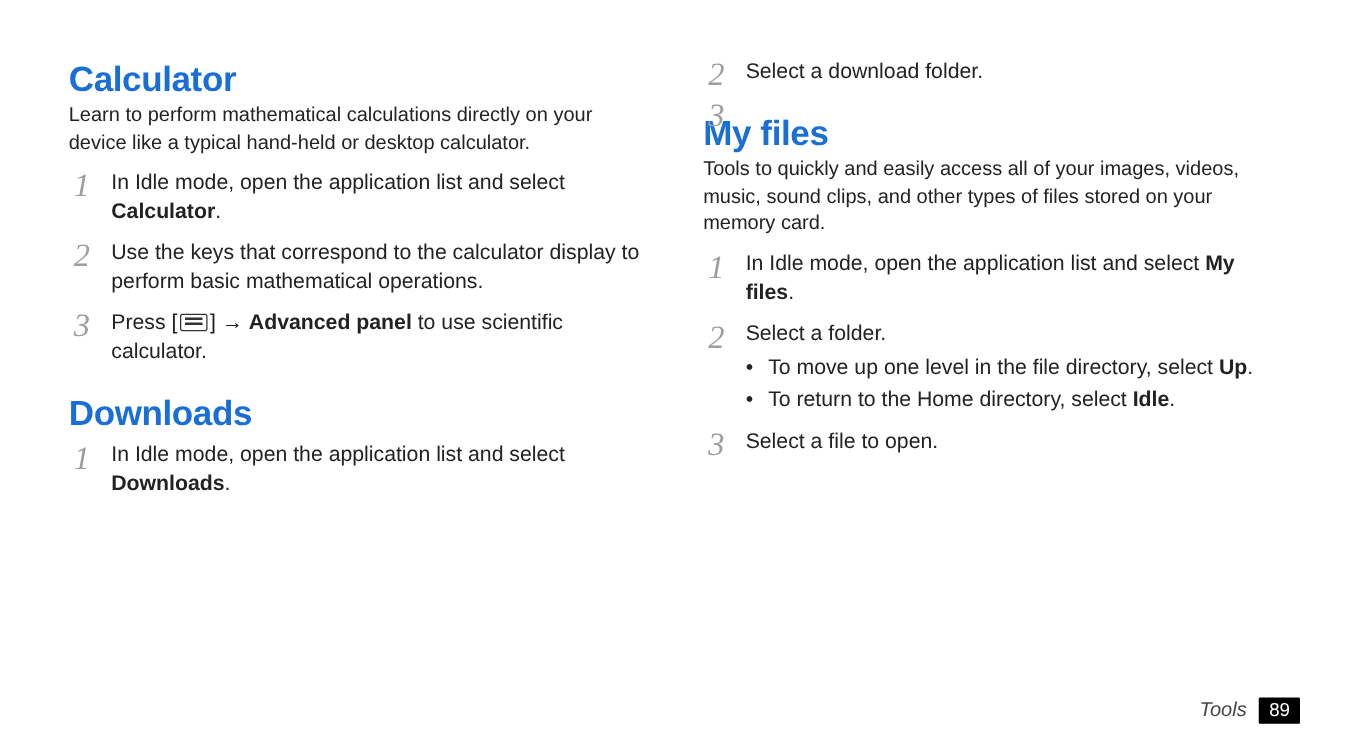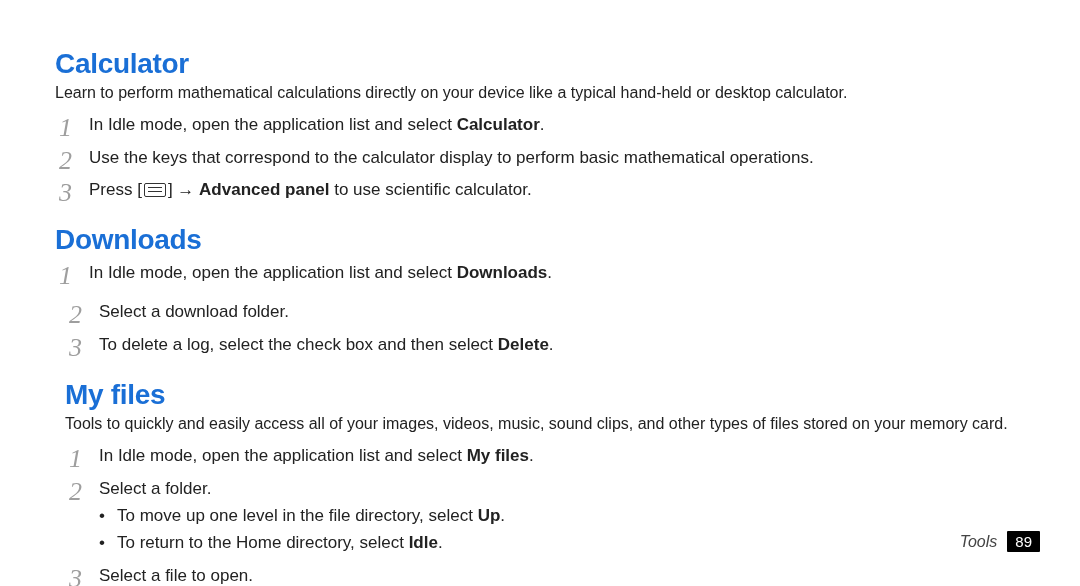--- a/index.html
+++ b/index.html
@@ -7,21 +7,21 @@
     padding: 0;
     width: 1080px;
     height: 586px;
     background: #ffffff;
     font-family: "Segoe UI", "Helvetica Neue", Arial, sans-serif;
     color: #222;
     position: relative;
   }
   .page {
     display: flex;
-    flex-direction: column;
+    flex-direction: row;
     padding: 40px 40px 40px 55px;
     box-sizing: border-box;
     width: 100%;
     height: 100%;
   }
   .col {
     flex: 1;
     padding-right: 30px;
     box-sizing: border-box;
   }
@@ -99,21 +99,21 @@
     height: 1.5px;
     background: #333;
   }
   .menu-icon::before { top: 2.5px; }
   .menu-icon::after  { top: 6.5px; }
   .sub {
     margin-top: 2px;
   }
   .footer {
     position: absolute;
-    bottom: 34px;
+    bottom: 7px;
     right: 40px;
     font-size: 16px;
     font-style: italic;
     color: #444;
     display: flex;
     align-items: center;
     gap: 10px;
   }
   .pagebadge {
     display: inline-block;
@@ -154,23 +154,20 @@
         <span>In Idle mode, open the application list and select </span><b>Downloads</b><span>.</span>
       </li>
     </ol>
   </div>
 
   <div class="col right">
 
     <ol class="steps" style="counter-reset: step 1">
       <li>Select a download folder.</li>
       <li>
-        <div class="sub">
-          <span>To delete a log, select the check box and then select </span><b>Delete</b><span>.</span>
-        </div>
       </li>
     </ol>
 
     <h2 class="section" style="margin-top:22px">My files</h2>
     <p class="intro">Tools to quickly and easily access all of your images, videos, music, sound clips, and other types of files stored on your memory card.</p>
 
     <ol class="steps">
       <li>
         <span>In Idle mode, open the application list and select </span><b>My files</b><span>.</span>
       </li>

